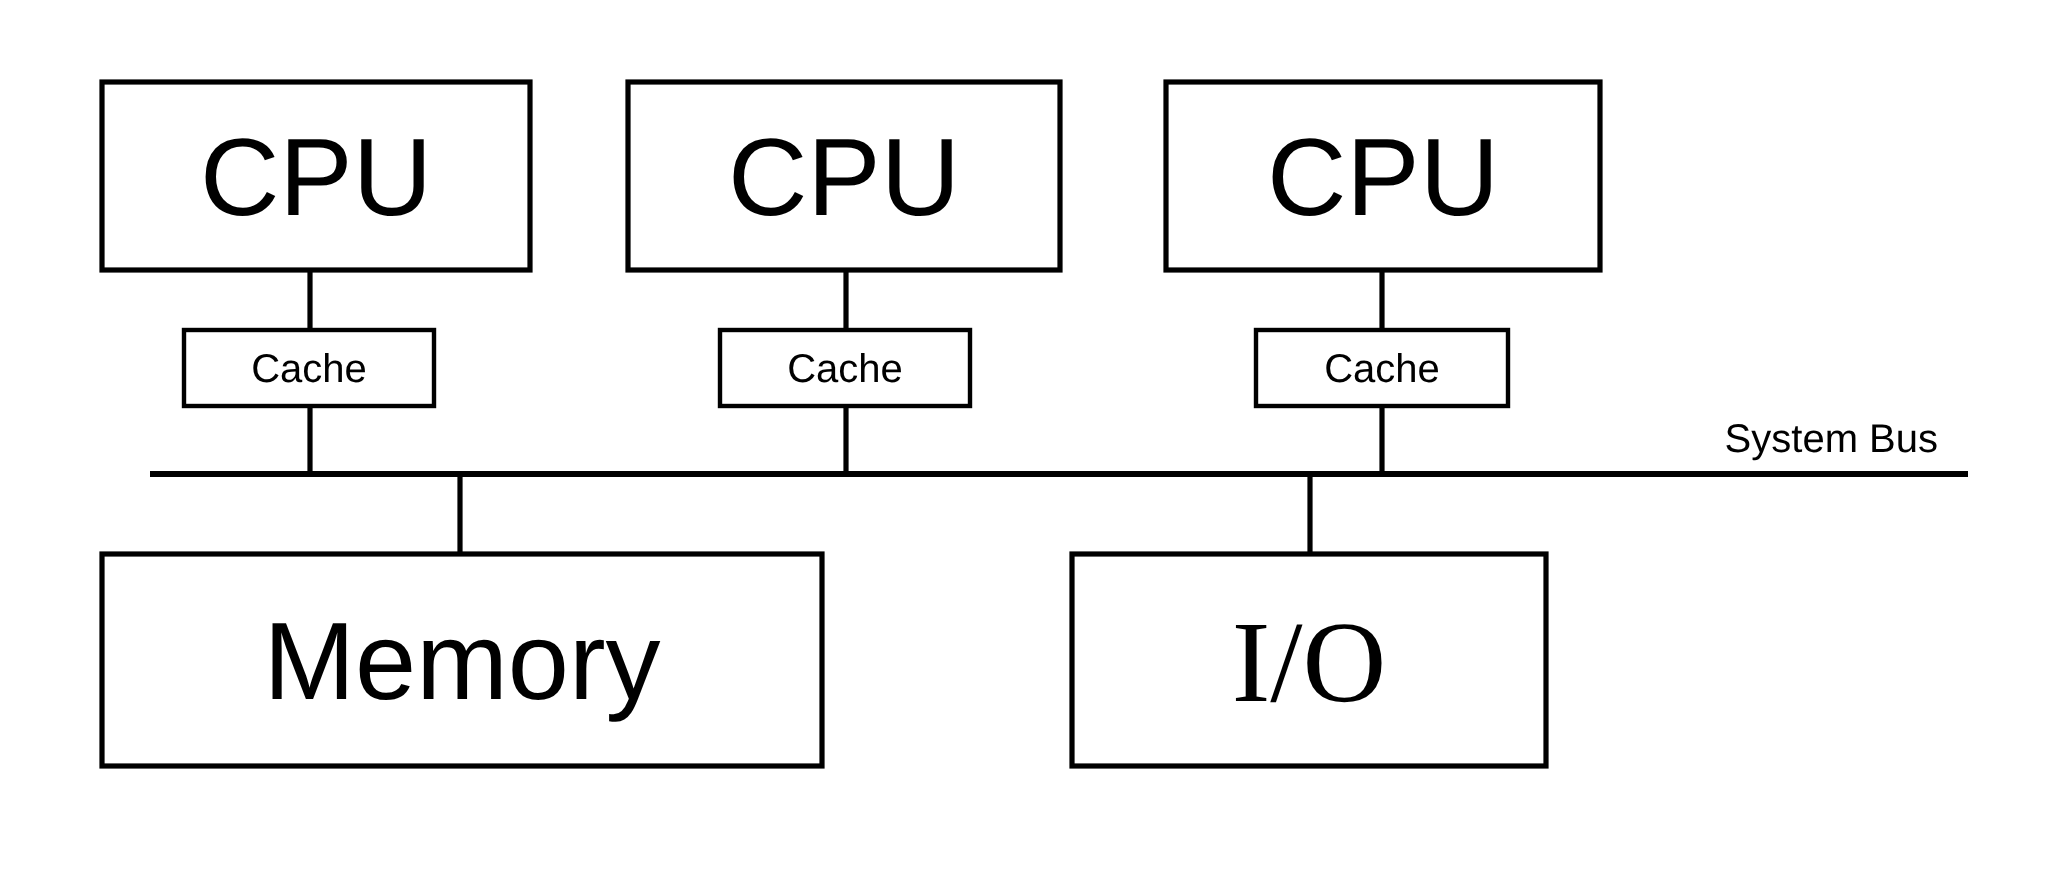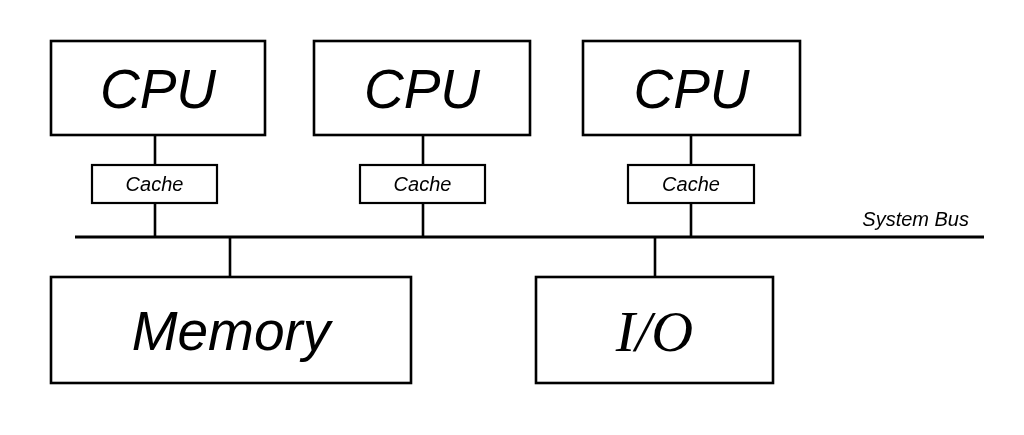--- a/index.html
+++ b/index.html
@@ -12,21 +12,20 @@
     width: 1024px;
     height: 435px;
     font-family: "Liberation Sans", sans-serif;
     overflow: hidden;
   }
   #diagram-root {
     position: relative;
     width: 852px;
     height: 435px;
     background: #ffffff;
-    font-style: italic;
   }
   svg#arch-svg {
     display: block;
     width: 1024px;
     height: 435px;
   }
   .node-box {
     fill: #ffffff;
     stroke: #000000;
     stroke-width: 2.6;

